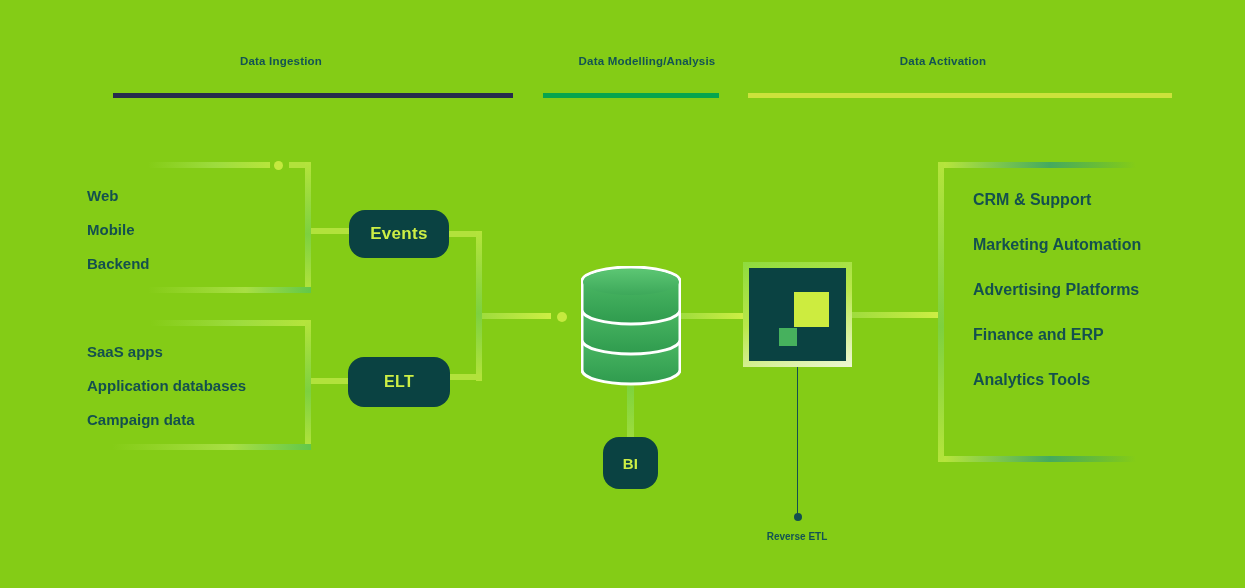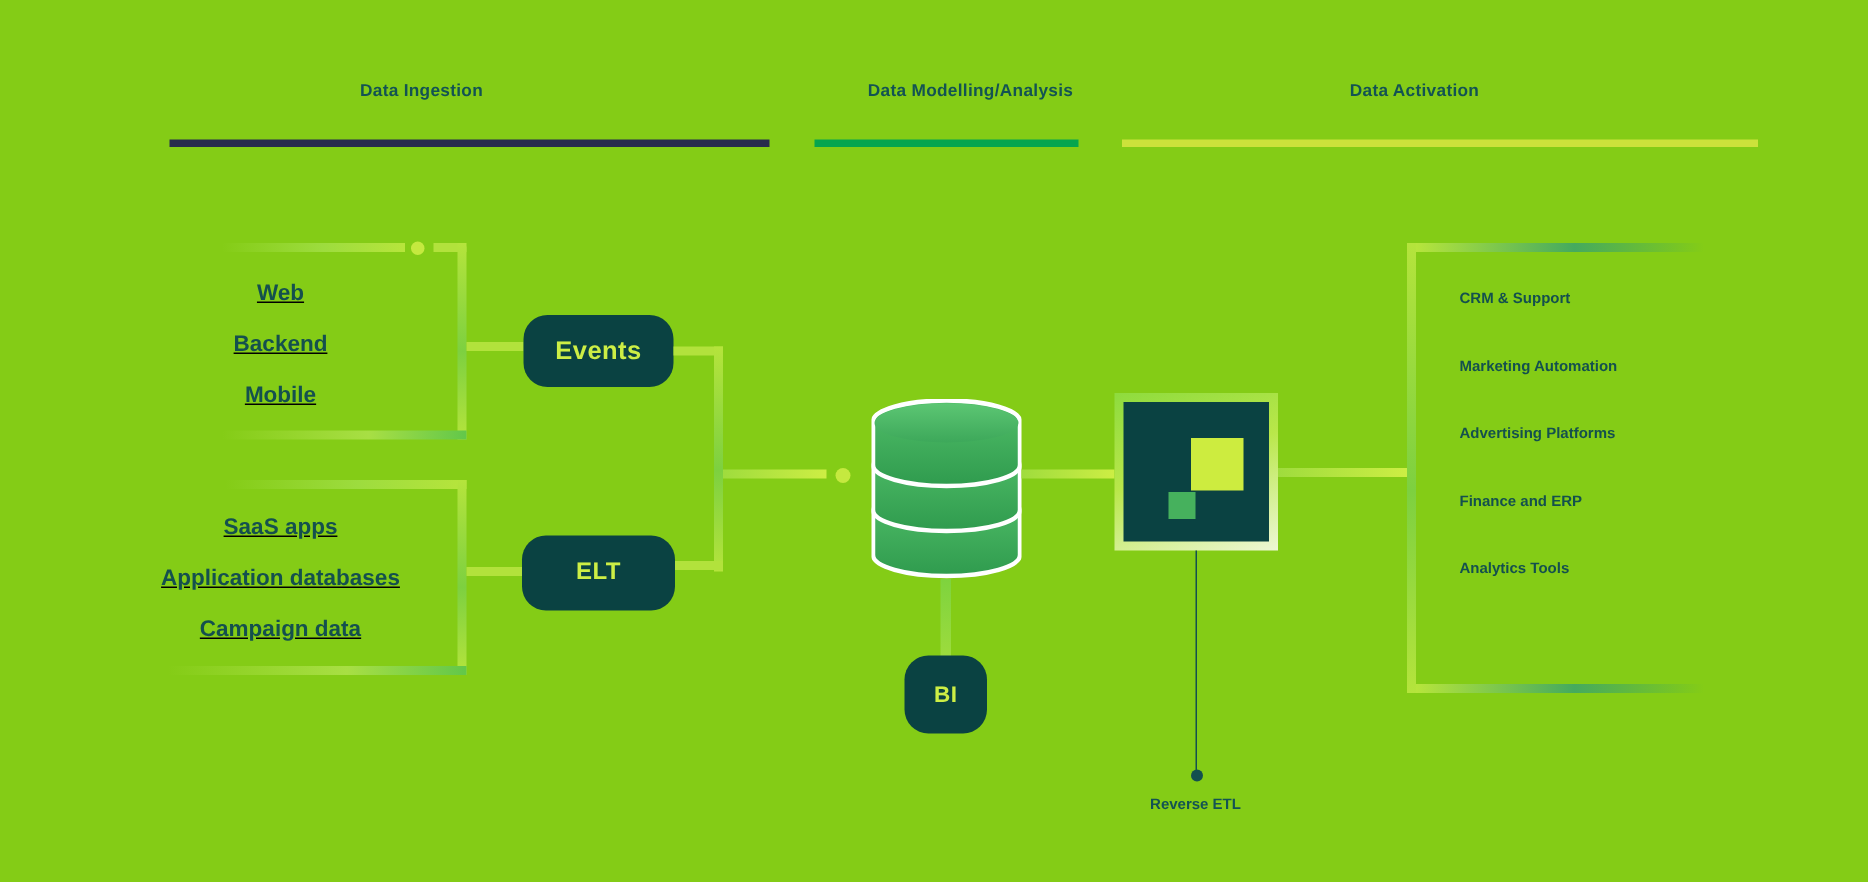--- a/index.html
+++ b/index.html
@@ -18,24 +18,24 @@
   .hline{position:absolute;height:6px;}
   .vline{position:absolute;width:6px;}
   .fade-l{background:linear-gradient(270deg,#b7e53c 0%,#9ddc3e 45%,rgba(255,255,255,0) 100%);}
   .fade-l2{background:linear-gradient(270deg,#62c74a 0%,#a8df44 40%,rgba(255,255,255,0) 100%);}
   .fade-r{background:linear-gradient(90deg,#b7e53c 0%,#45aa5e 55%,rgba(255,255,255,0) 100%);}
   .lime{background:#b2e23c;}
   .bright{background:linear-gradient(90deg,#9fdc3d 0%,#cdee44 100%);}
   .vgrad{background:linear-gradient(180deg,#b5e43c 0%,#7dd040 55%,#b5e43c 100%);}
   .dot{position:absolute;border-radius:50%;background:#c5e93f;}
   
-  .src-list{position:absolute;width:200px;text-align:center;text-decoration:underline;}
+  .src-list{position:absolute;width:200px;text-align:left;}
   .src-list .item{height:34px;line-height:34px;font-size:15px;font-weight:600;color:#14504e;white-space:nowrap;}
   .dest-list{position:absolute;width:230px;text-align:left;}
-  .dest-list .item{height:45px;line-height:45px;font-size:10px;font-weight:600;color:#14504e;white-space:nowrap;}
+  .dest-list .item{height:45px;line-height:45px;font-size:16px;font-weight:600;color:#14504e;white-space:nowrap;}
   
   .node{
     position:absolute;background:#0a4242;display:flex;align-items:center;justify-content:center;
     color:#cdee45;font-weight:600;letter-spacing:.3px;border-radius:16px;
   }
   
   .retl-outer{
     position:absolute;left:743px;top:262px;width:109px;height:105px;
     background:linear-gradient(160deg,#8edb3e 0%,#b9e74a 45%,#eef7d6 100%);
     display:flex;align-items:center;justify-content:center;
@@ -65,22 +65,22 @@
   <div class="bar" style="left:748px;top:93px;width:424px;background:#cce23b;"></div>
 
   <div class="hline fade-l" style="left:148px;top:162px;width:122px;"></div>
   <div class="dot" style="left:274px;top:161px;width:9px;height:9px;"></div>
   <div class="hline lime" style="left:289px;top:162px;width:22px;border-top-right-radius:3px;"></div>
   <div class="vline vgrad" style="left:305px;top:162px;height:131px;"></div>
   <div class="hline fade-l2" style="left:148px;top:287px;width:163px;"></div>
 
   <div class="src-list" style="left:87px;top:179px;">
     <div class="item">Web</div>
+    <div class="item">Mobile</div>
     <div class="item">Backend</div>
-    <div class="item">Mobile</div>
   </div>
 
   <div class="hline lime" style="left:311px;top:228px;width:38px;"></div>
 
   <div class="node" style="left:349px;top:210px;width:100px;height:48px;font-size:17px;">Events</div>
 
   <div class="hline lime" style="left:449px;top:231px;width:33px;"></div>
   <div class="vline vgrad" style="left:476px;top:231px;height:150px;"></div>
   <div class="hline lime" style="left:450px;top:374px;width:32px;"></div>
 

